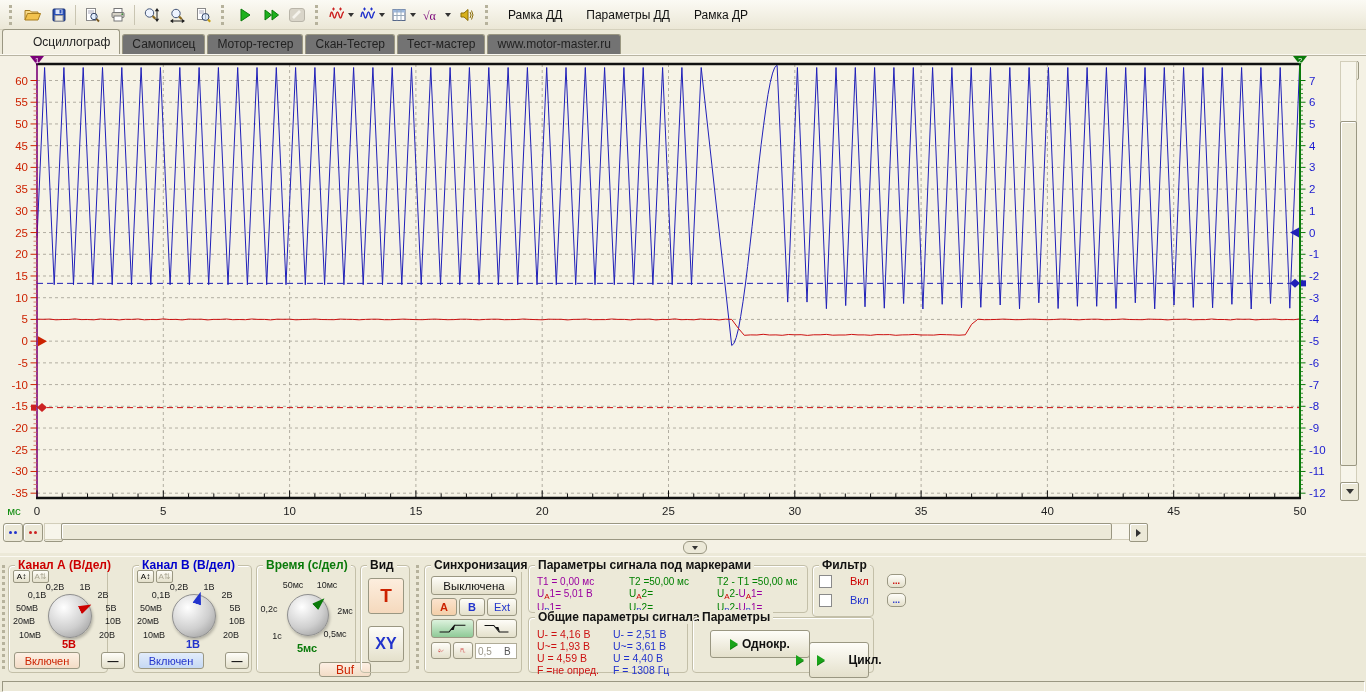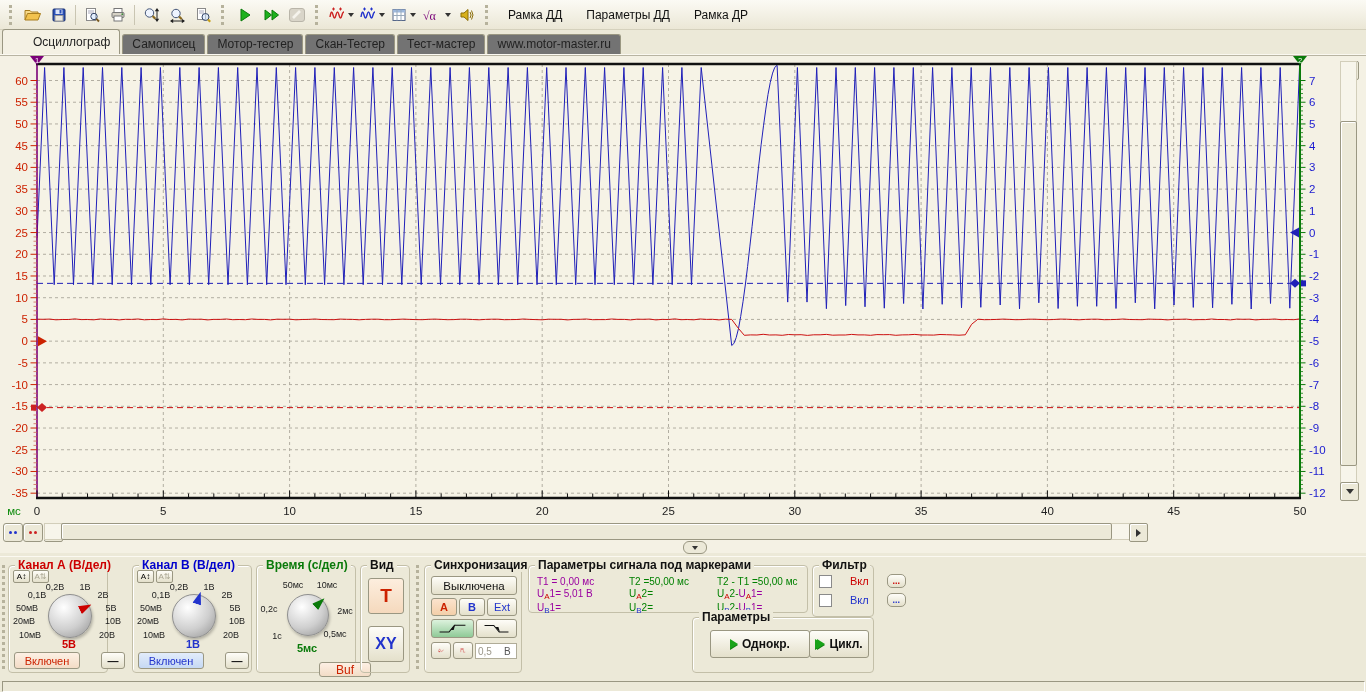--- a/index.html
+++ b/index.html
@@ -745,28 +745,43 @@
         <span style="color:#cc0000">Вкл</span>
         <span class="morebtn" style="color:#cc0000">...</span>
       </div>
       <div class="frow" style="top:27px;">
         <span class="cb"></span>
         <span style="color:#2233cc">Вкл</span>
         <span class="morebtn" style="color:#2233cc">...</span>
       </div>
     </div>
 
+    <div class="grp" style="left:528px;top:60px;width:160px;height:56px;">
+      <div class="gt">Общие параметры сигнала</div>
+      <div class="gencol" id="gen-col-a" style="left: 8px; color: rgb(204, 17, 17);">
+          <div>U- = 4,16 В</div>
+          <div>U~= 1,93 В</div>
+          <div>U  = 4,59 В</div>
+          <div>F =не опред.</div>
+        </div>
+      <div class="gencol" id="gen-col-b" style="left: 84px; color: rgb(34, 51, 204);">
+          <div>U- = 2,51 В</div>
+          <div>U~= 3,61 В</div>
+          <div>U  = 4,40 В</div>
+          <div>F = 1308 Гц</div>
+        </div>
+    </div>
 
     <div class="grp" style="left:692px;top:60px;width:182px;height:56px;">
       <div class="gt">Параметры</div>
       <button class="xpbtn" style="left:17px;top:12px;width:100px;height:28px;font-weight:bold;font-size:12px;">
         <span class="playicon"></span>
         <span>Однокр.</span>
       </button>
-      <button class="xpbtn" style="left:116px;top:12px;width:60px;height:28px;font-weight:bold;font-size:12px;">
+      <button class="xpbtn" style="left:116px;top:24px;width:60px;height:36px;font-weight:bold;font-size:12px;gap:19px;">
         <span class="playicon" style="margin-right:-6px;"></span>
         <span class="playicon"></span>
         <span>Цикл.</span>
       </button>
     </div>
   </div>
 
   <div id="statusbar"></div>
 </div>
 

